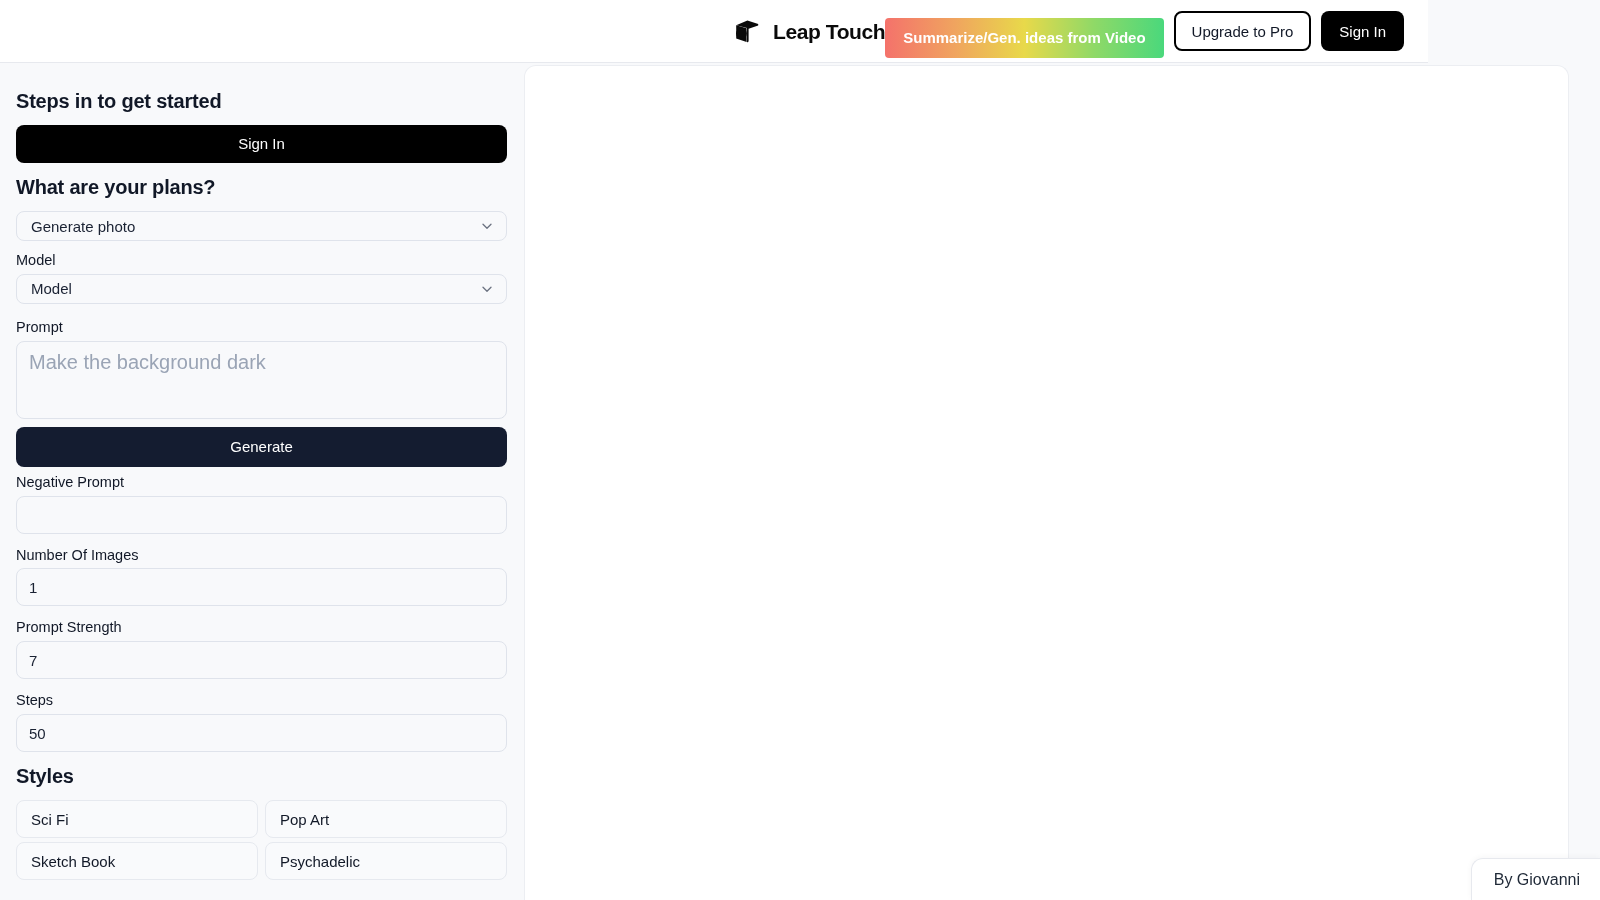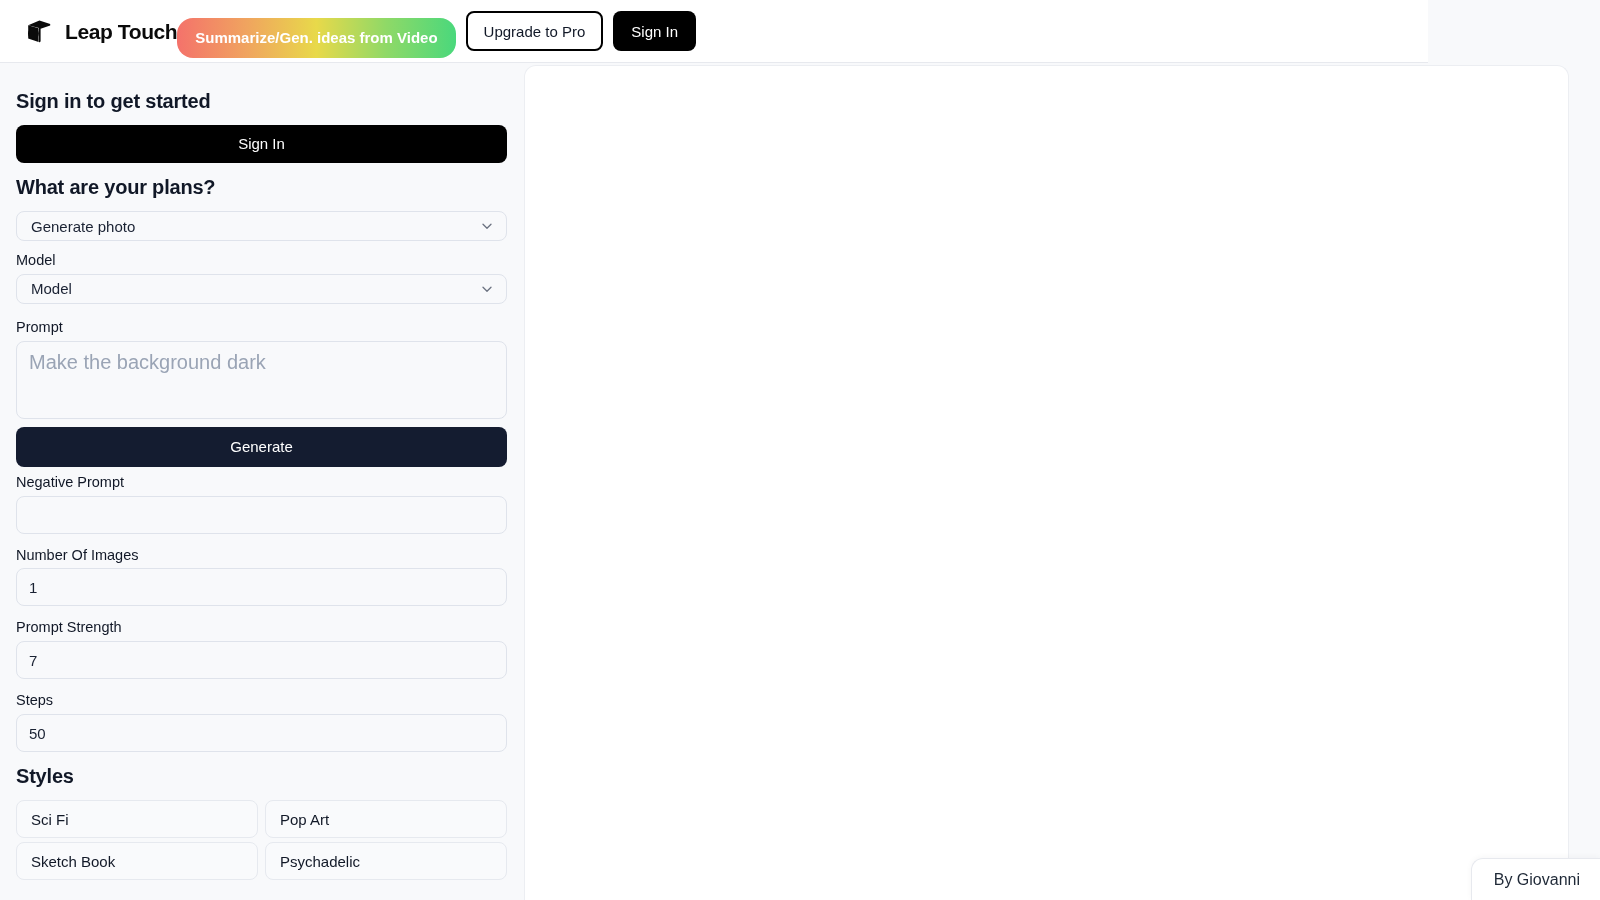--- a/index.html
+++ b/index.html
@@ -20,21 +20,21 @@
   
   #app-header {
     position: absolute;
     top: 0; left: 0;
     width: 1428px;
     height: 63px;
     background: #ffffff;
     border-bottom: 1px solid #e7e9ee;
     display: flex;
     align-items: center;
-    justify-content: flex-start;
+    justify-content: flex-end;
     padding: 0 24px 0 24px;
   }
 
   .brand {
     display: flex;
     align-items: center;
     gap: 11px;
     cursor: pointer;
   }
   .brand-logo {
@@ -52,21 +52,21 @@
 
   .header-actions {
     display: flex;
     align-items: center;
     gap: 10px;
   }
 
   .btn-gradient {
     height: 40px;
     padding: 0 18px;
-    border-radius: 16px;
+    border-radius: 4px;
     border: none;
     color: #ffffff;
     font-size: 15px;
     font-weight: 700;
     font-family: inherit;
     cursor: pointer;
     display: flex;
     align-items: center;
     justify-content: center;
     background: linear-gradient(90deg, #f4726b 0%, #f0a45f 25%, #e8d94a 50%, #8fd967 75%, #4ad87c 100%);
@@ -307,21 +307,21 @@
   <div class="header-actions">
     <button class="btn-gradient">Summarize/Gen. ideas from Video</button>
     <button class="btn-outline">Upgrade to Pro</button>
     <button class="btn-dark">Sign In</button>
   </div>
 
 </div>
 
 <div id="sidebar">
 
-  <h2 class="section-title first">Sign in to get started</h2>
+  <h2 class="section-title first">Steps in to get started</h2>
 
   <button class="full-btn-dark">Sign In</button>
 
   <h2 class="section-title">What are your plans?</h2>
 
   <div class="select-box">
     <span>Generate photo</span>
     <span class="select-caret">
       <svg viewBox="0 0 14 14" xmlns="http://www.w3.org/2000/svg">
         <path d="M3 5.3 L7 9.2 L11 5.3" fill="none" stroke="#6b7280" stroke-width="1.3" stroke-linecap="round" stroke-linejoin="round"></path>

